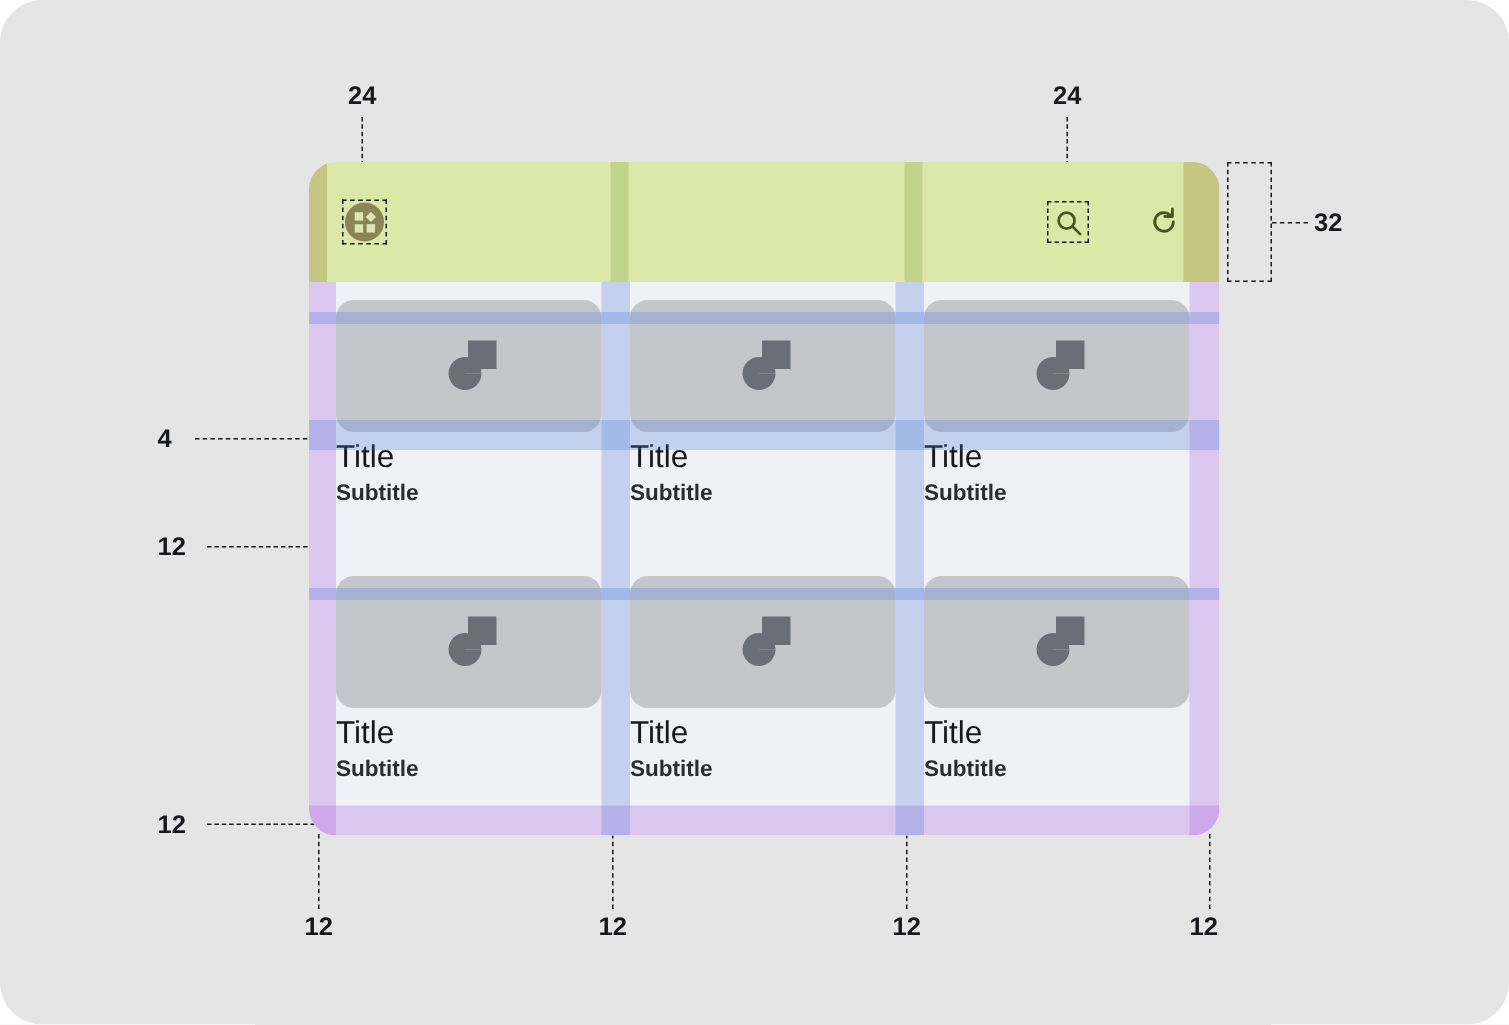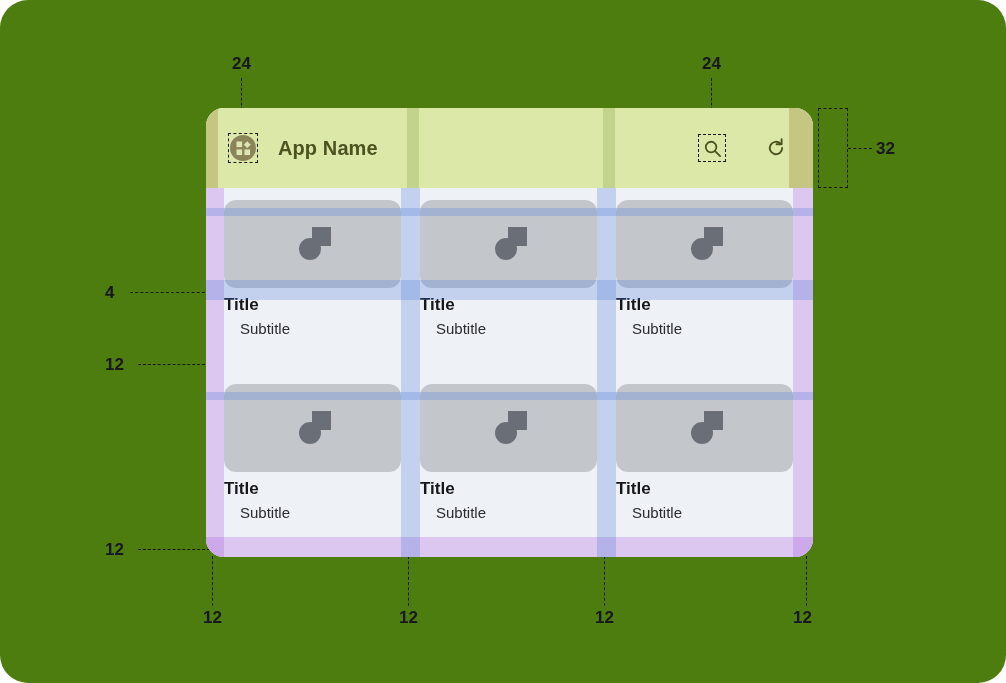--- a/index.html
+++ b/index.html
@@ -12,21 +12,21 @@
     width: 1006px;
     height: 683px;
     font-family: "Liberation Sans", sans-serif;
     overflow: hidden;
   }
 
   #canvas {
     position: relative;
     width: 1006px;
     height: 683px;
-    background: #4d7c0f;
+    background: #e5e5e5;
     border-radius: 28px;
     overflow: hidden;
   }
 
   
   #device {
     position: absolute;
     left: 206px;
     top: 108px;
     width: 607px;
@@ -125,32 +125,31 @@
     background: #c3c7cc;
     border-radius: 12px;
     display: flex;
     align-items: center;
     justify-content: center;
   }
   .card-text {
     padding-top: 6px;
   }
   .card-title {
-    font-size: 17px;
-    font-weight: 700;
+    font-size: 21px;
+    font-weight: 400;
     color: #17181b;
     line-height: 22px;
   }
   .card-subtitle {
     font-size: 15px;
-    font-weight: 400;
+    font-weight: 700;
     color: #2a2c30;
     line-height: 22px;
     padding-top: 2px;
-    margin-left: 16px;
   }
 
   
   #overlays {
     position: absolute;
     left: 0; top: 0;
     width: 607px; height: 449px;
     z-index: 5;
     pointer-events: none;
   }
@@ -332,21 +331,20 @@
       <div class="appbar-logo-box">
         <div class="appbar-logo">
           <svg width="15" height="15" viewBox="0 0 16 16">
             <rect x="0.5" y="0.5" width="6" height="6" fill="#dde5b2"></rect>
             <rect x="0.5" y="9" width="6" height="6" fill="#dde5b2"></rect>
             <rect x="9" y="9" width="6" height="6" fill="#dde5b2"></rect>
             <rect x="12" y="0.2" width="5.2" height="5.2" fill="#dde5b2" transform="rotate(45 12 0.2)"></rect>
           </svg>
         </div>
       </div>
-      <div class="app-title">App Name</div>
 
       <div class="appbar-action" id="search-action">
         <svg width="19" height="19" viewBox="0 0 20 20">
           <circle cx="8.5" cy="8.5" r="5.6" fill="none" stroke="#4c5220" stroke-width="1.9"></circle>
           <line x1="12.7" y1="12.7" x2="18" y2="18" stroke="#4c5220" stroke-width="1.9" stroke-linecap="round"></line>
         </svg>
       </div>
 
       <div class="appbar-action" id="refresh-action">
         <svg width="20" height="20" viewBox="0 0 20 20">

